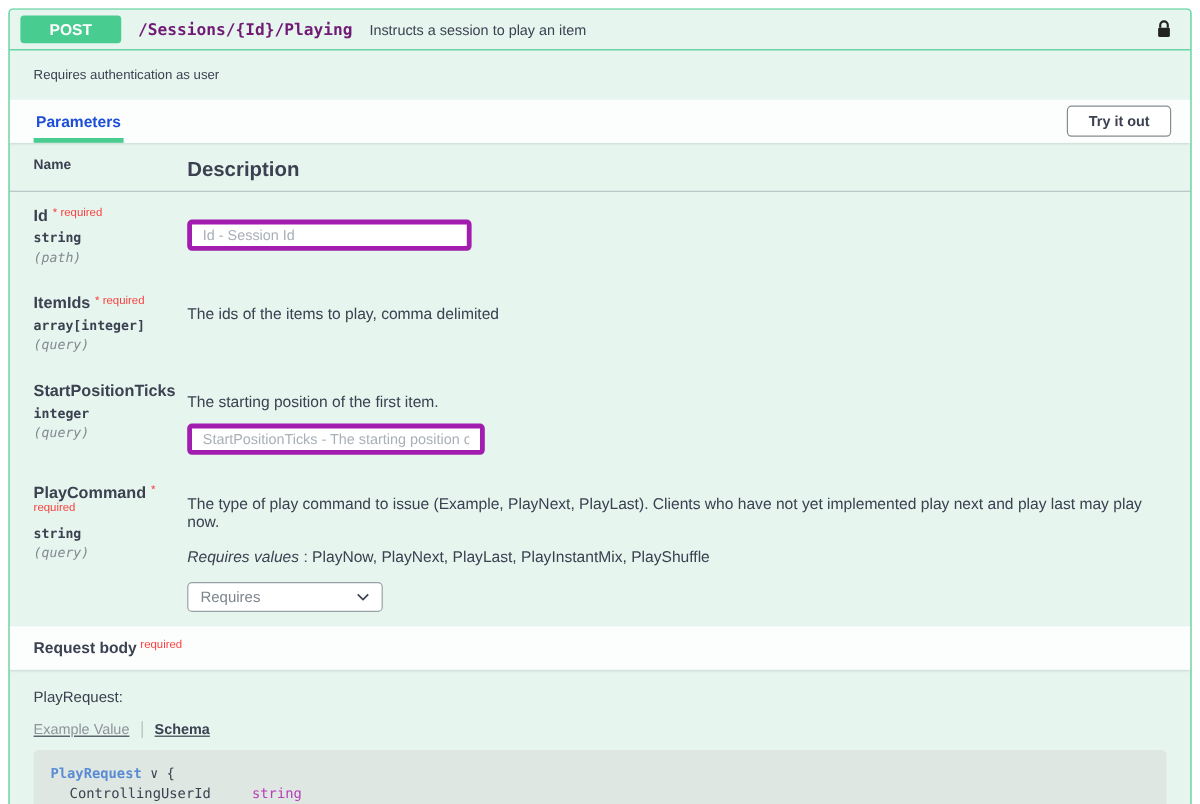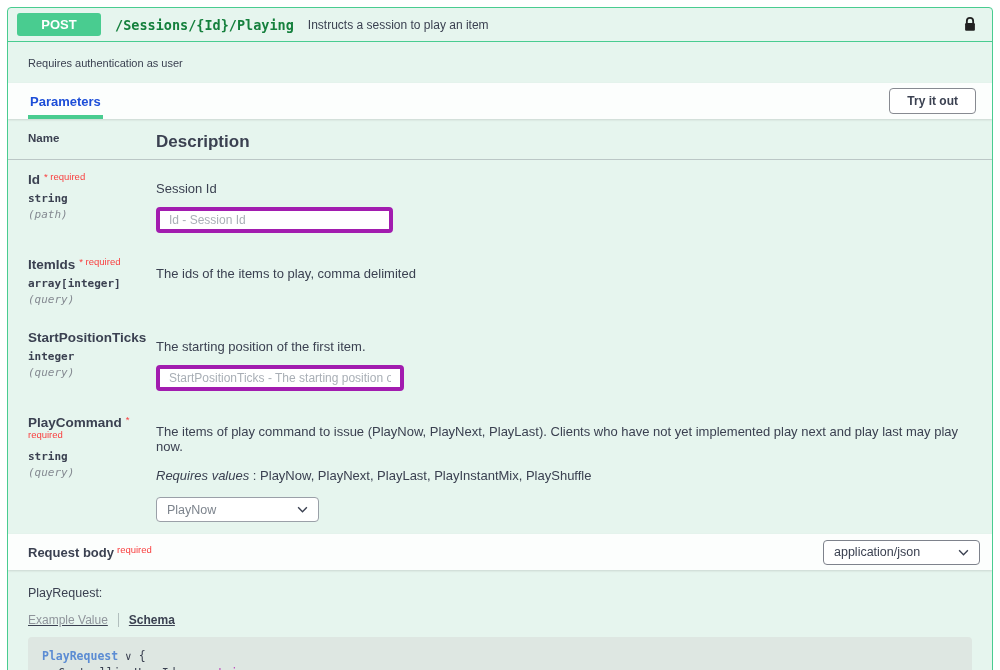--- a/index.html
+++ b/index.html
@@ -16,21 +16,21 @@
     display:flex; align-items:center; gap:14px;
     padding:5px 9px; border-bottom:1px solid #49cc90; cursor:pointer;
   }
   .method-badge {
     background:#49cc90; color:#fff; font-weight:bold; font-size:13px;
     border-radius:3px; padding:4px 0; width:84px; text-align:center;
     font-family:"Liberation Sans", sans-serif; flex:0 0 auto;
   }
   .path {
     font-family:"DejaVu Sans Mono", monospace; font-weight:bold; font-size:13.5px;
-    color:#15803d; letter-spacing:0;
+    color:#701a75; letter-spacing:0;
   }
   .summary-text { font-size:12px; color:#3b4151; }
   .lock-btn {
     margin-left:auto; background:transparent; border:none; cursor:pointer;
     display:flex; align-items:center; padding:2px 6px;
   }
 
   
   .auth-note { padding:15px 20px 14px; font-size:11px; color:#3b4151; }
 
@@ -137,21 +137,20 @@
       <div class="col-desc">Description</div>
     </div>
 
     <div class="param-row">
       <div class="p-name-col">
         <div class="pname"><span>Id</span><span class="req">* required</span></div>
         <div class="ptype">string</div>
         <div class="pin">(path)</div>
       </div>
       <div class="p-desc-col">
-        <div class="pdesc">Session Id</div>
         <input class="text-input input-id" placeholder="Id - Session Id" style="">
       </div>
     </div>
 
     <div class="param-row">
       <div class="p-name-col">
         <div class="pname"><span>ItemIds</span><span class="req">* required</span></div>
         <div class="ptype">array[integer]</div>
         <div class="pin">(query)</div>
       </div>
@@ -172,43 +171,37 @@
       </div>
     </div>
 
     <div class="param-row">
       <div class="p-name-col">
         <div class="pname"><span>PlayCommand</span><span class="req">* required</span></div>
         <div class="ptype">string</div>
         <div class="pin">(query)</div>
       </div>
       <div class="p-desc-col">
-        <div class="pdesc">The items of play command to issue (PlayNow, PlayNext, PlayLast). Clients who have not yet implemented play next and play last may play now.</div>
+        <div class="pdesc">The type of play command to issue (Example, PlayNext, PlayLast). Clients who have not yet implemented play next and play last may play now.</div>
         <div class="avail">
           <em>Requires values</em>
           <span>: PlayNow, PlayNext, PlayLast, PlayInstantMix, PlayShuffle</span>
         </div>
         <div class="fake-select select-playcommand">
-          <span>PlayNow</span>
+          <span>Requires</span>
           <svg width="11" height="7" viewBox="0 0 12 8">
             <polyline points="1,1.5 6,6.5 11,1.5" fill="none" stroke="#3b4151" stroke-width="1.6"></polyline>
           </svg>
         </div>
       </div>
     </div>
 
     <div class="section-header">
       <div>
         <span class="rb-title">Request body</span><span class="rb-required">required</span>
-      </div>
-      <div class="fake-select select-content-type">
-        <span>application/json</span>
-        <svg width="11" height="7" viewBox="0 0 12 8">
-          <polyline points="1,1.5 6,6.5 11,1.5" fill="none" stroke="#3b4151" stroke-width="1.6"></polyline>
-        </svg>
       </div>
     </div>
 
     <div class="body-area">
       <div class="model-name">PlayRequest:</div>
       <div class="tabs">
         <span class="tab-example">Example Value</span>
         <span class="tab-schema">Schema</span>
       </div>
       <div class="model-box">

